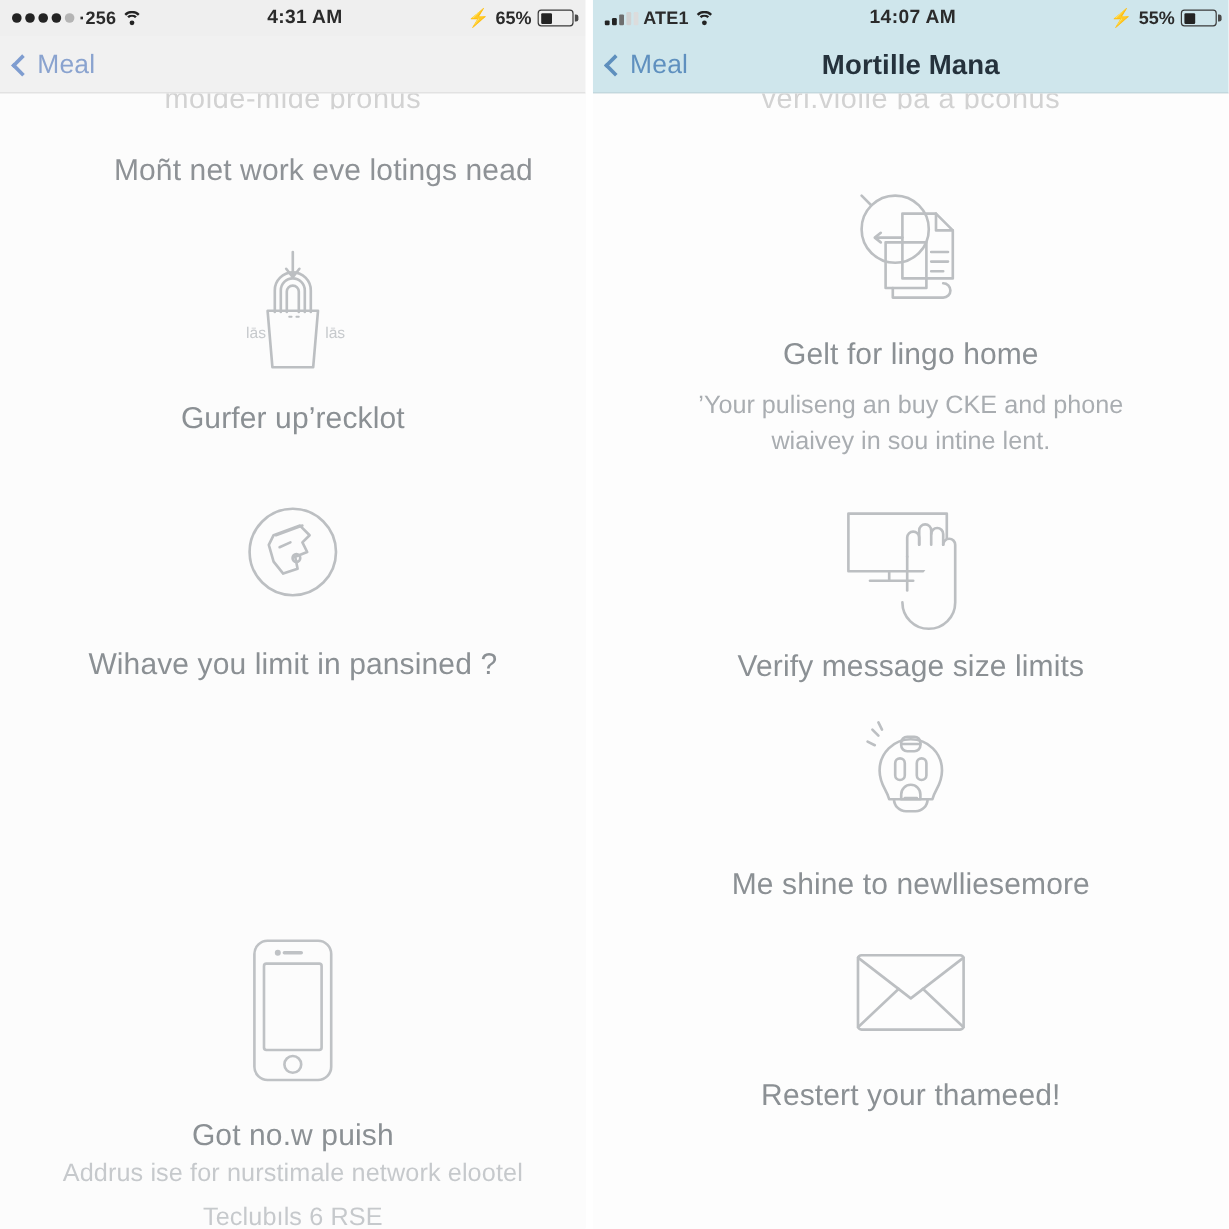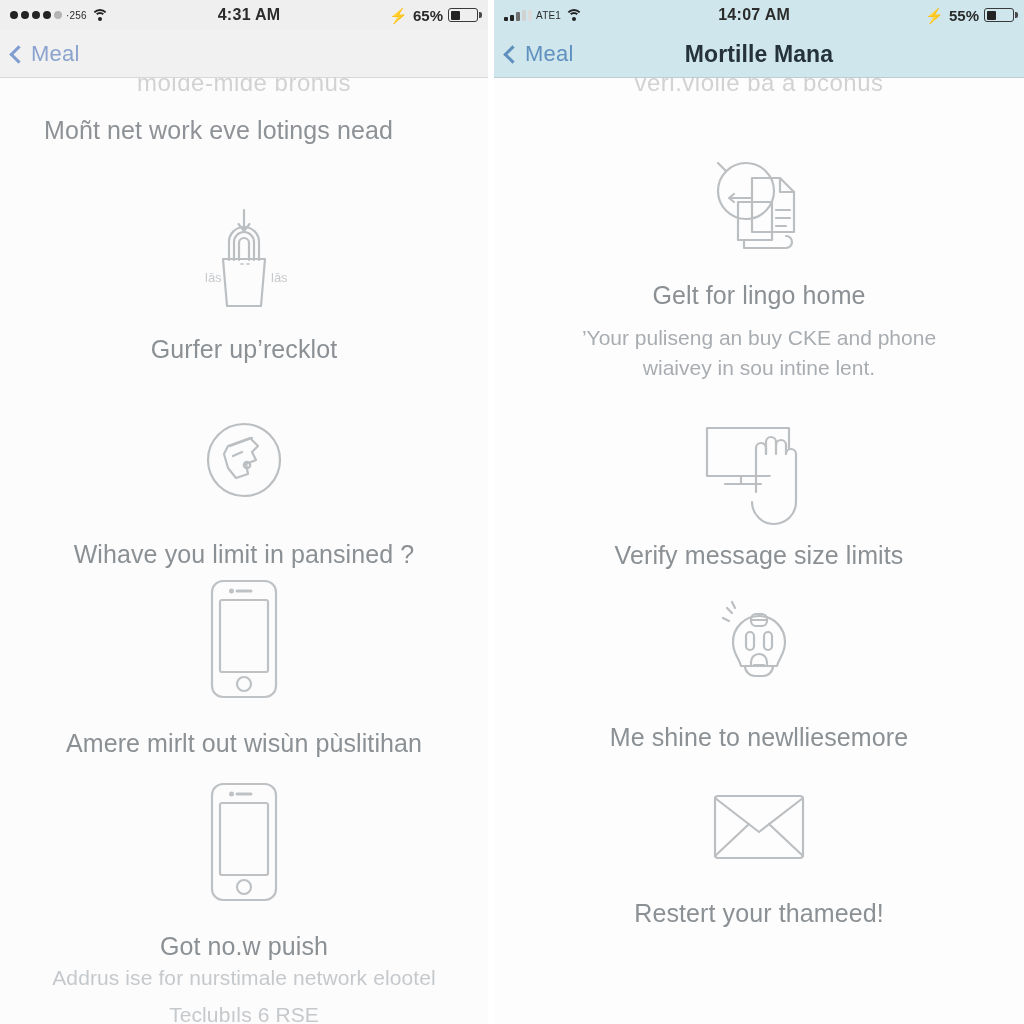--- a/index.html
+++ b/index.html
@@ -54,21 +54,21 @@
   .dot.off { background: #b4b4b4; }
 
   .bars { display: flex; align-items: flex-end; gap: 2px; height: 11px; }
   .bar { width: 4px; background: #232323; border-radius: 1px; }
   .bar.b1 { height: 4px; }
   .bar.b2 { height: 6px; }
   .bar.b3 { height: 9px; background:#6e6e6e; }
   .bar.b4 { height: 11px; background:#d2d2d2; }
   .bar.b5 { height: 11px; background:#dcdcdc; }
 
-  .carrier { font-size: 10px; font-weight: normal; letter-spacing: .2px; }
+  .carrier { font-size: 15px; font-weight: bold; letter-spacing: .2px; }
 
   .wifi { position: relative; width: 18px; height: 13px; }
   .wifi i {
     position: absolute; left: 50%; transform: translateX(-50%);
     border: 2px solid #232323;
     border-bottom-color: transparent;
     border-left-color: transparent;
     border-right-color: transparent;
     border-radius: 50%;
   }
@@ -154,25 +154,25 @@
     text-align: center;
     font-size: 24px;
     color: #d2d2d2;
     margin-top: -9px;
     height: 22px;
     overflow: hidden;
     letter-spacing: .5px;
   }
 
   .lead {
-    text-align: left;
+    text-align: right;
     font-size: 25px;
     line-height: 1.33;
     color: #8e9296;
-    margin: 23px auto 0;
+    margin: 35px auto 0;
     max-width: 400px;
     letter-spacing: .1px;
   }
 
   .item {
     display: flex;
     flex-direction: column;
     align-items: center;
     text-align: center;
   }
@@ -279,32 +279,20 @@
             <circle cx="44" cy="44" r="36"></circle>
             <path d="M24 38 L28 30 L50 22 L58 30 L52 36 L56 44 L46 48 L48 58 L36 62 L28 52 Z"></path>
             <path d="M30 30 L52 22"></path>
             <path d="M33 40 L42 36"></path>
             <circle cx="47" cy="49" r="3.2"></circle>
           </svg>
         </div>
         <div class="item-caption" style="margin-top:35px;">Wihave you limit in pansined ?</div>
       </div>
 
-      <div class="item abs" style="top:500px;">
-        <div class="item-icon">
-          <svg width="72" height="122" viewBox="0 0 72 122" fill="none" stroke="#bfc2c5" stroke-width="2.2" stroke-linecap="round" stroke-linejoin="round">
-            <rect x="4" y="3" width="64" height="116" rx="11"></rect>
-            <rect x="12" y="22" width="48" height="72" rx="2"></rect>
-            <circle cx="36" cy="106" r="7"></circle>
-            <path d="M29 13 h14" stroke-width="3"></path>
-            <circle cx="23.5" cy="13" r="1.4" fill="#bfc2c5"></circle>
-          </svg>
-        </div>
-        <div class="item-caption" style="margin-top:28px;">Amere mirlt out wisùn pùslitihan</div>
-      </div>
 
       <div class="item abs" style="top:703px;align-items:center;">
         <div class="item-icon">
           <svg width="72" height="122" viewBox="0 0 72 122" fill="none" stroke="#bfc2c5" stroke-width="2.2" stroke-linecap="round" stroke-linejoin="round">
             <rect x="4" y="3" width="64" height="116" rx="11"></rect>
             <rect x="12" y="22" width="48" height="72" rx="2"></rect>
             <circle cx="36" cy="106" r="7"></circle>
             <path d="M29 13 h14" stroke-width="3"></path>
             <circle cx="23.5" cy="13" r="1.4" fill="#bfc2c5"></circle>
           </svg>

